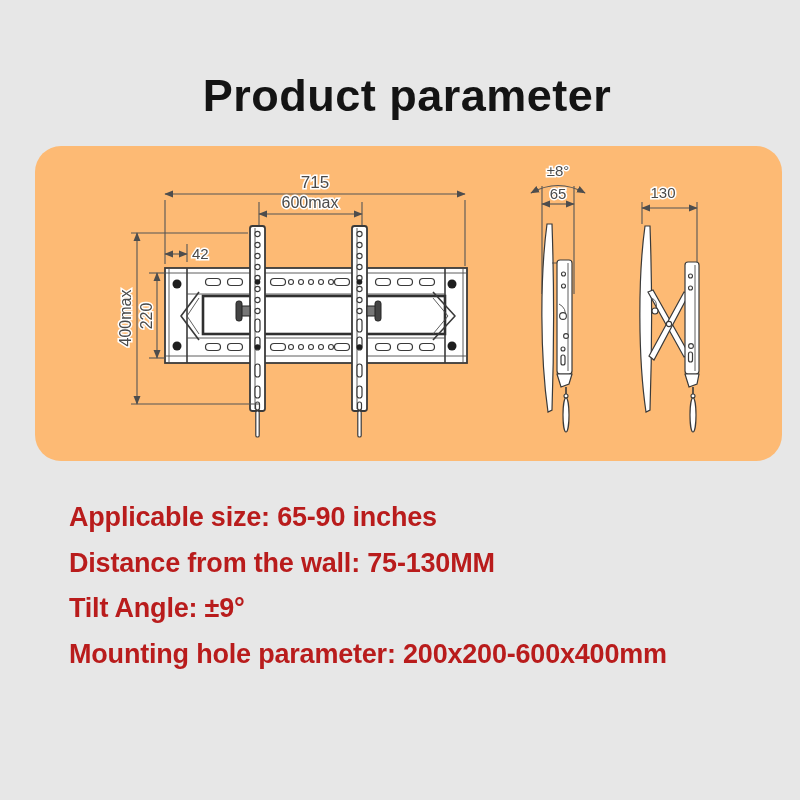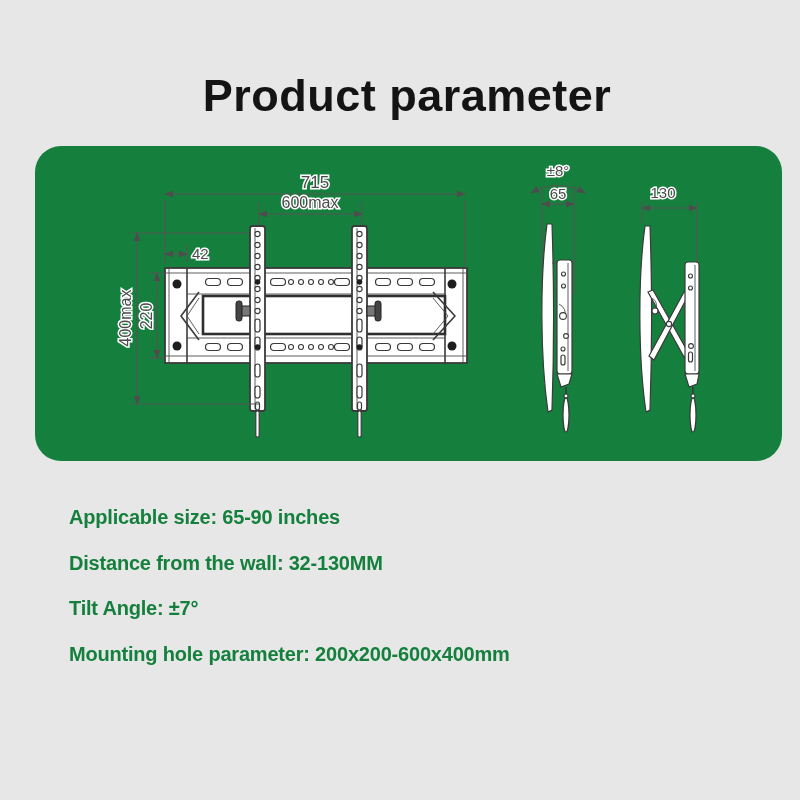--- a/index.html
+++ b/index.html
@@ -1,23 +1,23 @@
 <!DOCTYPE html>
 <html><head>
 <meta charset="utf-8">
 <style>
   html,body{margin:0;padding:0;}
   body{width:800px;height:800px;background:#e7e7e7;font-family:"Liberation Sans",sans-serif;position:relative;overflow:hidden;}
   .stage{position:absolute;inset:0;width:800px;height:800px;margin-left:7px;}
   .page-title{position:absolute;top:70px;left:0;width:800px;text-align:center;
     font-size:45px;font-weight:bold;letter-spacing:.5px;color:#141414;}
-  .panel{position:absolute;left:28px;top:146px;width:747px;height:315px;background:#15803d;border-radius:26px;}
+  .panel{position:absolute;left:28px;top:146px;width:747px;height:315px;background:#fdba74;border-radius:26px;}
   .panel svg{position:absolute;left:0;top:0;}
   .specs{position:absolute;left:62px;top:495px;width:700px;}
-  .spec-line{font-size:20px;font-weight:bold;color:#15803d;line-height:45.5px;letter-spacing:-.2px;white-space:nowrap;}
+  .spec-line{font-size:27px;font-weight:bold;color:#b91c1c;line-height:45.5px;letter-spacing:-.2px;white-space:nowrap;}
   
   .ln{stroke:#3a3a3a;stroke-width:1.6;fill:none;}
   .fw{fill:#ffffff;stroke:#3a3a3a;stroke-width:1.8;}
   .fw-thin{fill:#ffffff;stroke:#3a3a3a;stroke-width:1.2;}
   .thin{stroke:#4d4d4d;stroke-width:.9;fill:none;}
   .dim{stroke:#555555;stroke-width:1.1;fill:none;}
   .dimtxt{fill:#4a4a4a;font-family:"Liberation Sans",sans-serif;paint-order:stroke;stroke:#ffffff;stroke-width:3px;}
   .hole{fill:#ffffff;stroke:#3a3a3a;stroke-width:1.1;}
   .slot{fill:#ffffff;stroke:#3a3a3a;stroke-width:1.2;}
   .bolt{fill:#1e1e1e;stroke:none;}
@@ -229,18 +229,18 @@
           <line class="ln" x1="658" y1="241" x2="658" y2="248"></line>
           <circle class="hole" cx="658" cy="250" r="2"></circle>
           <ellipse class="fw-thin" cx="658" cy="269" rx="3" ry="17"></ellipse>
         </g>
       </g>
     </svg>
   </div>
 
   <div class="specs">
     <div class="spec-line">Applicable size: 65-90 inches</div>
-    <div class="spec-line">Distance from the wall: 32-130MM</div>
-    <div class="spec-line">Tilt Angle: ±7°</div>
+    <div class="spec-line">Distance from the wall: 75-130MM</div>
+    <div class="spec-line">Tilt Angle: ±9°</div>
     <div class="spec-line">Mounting hole parameter: 200x200-600x400mm</div>
   </div>
 
 </div>
 
 </body></html>

